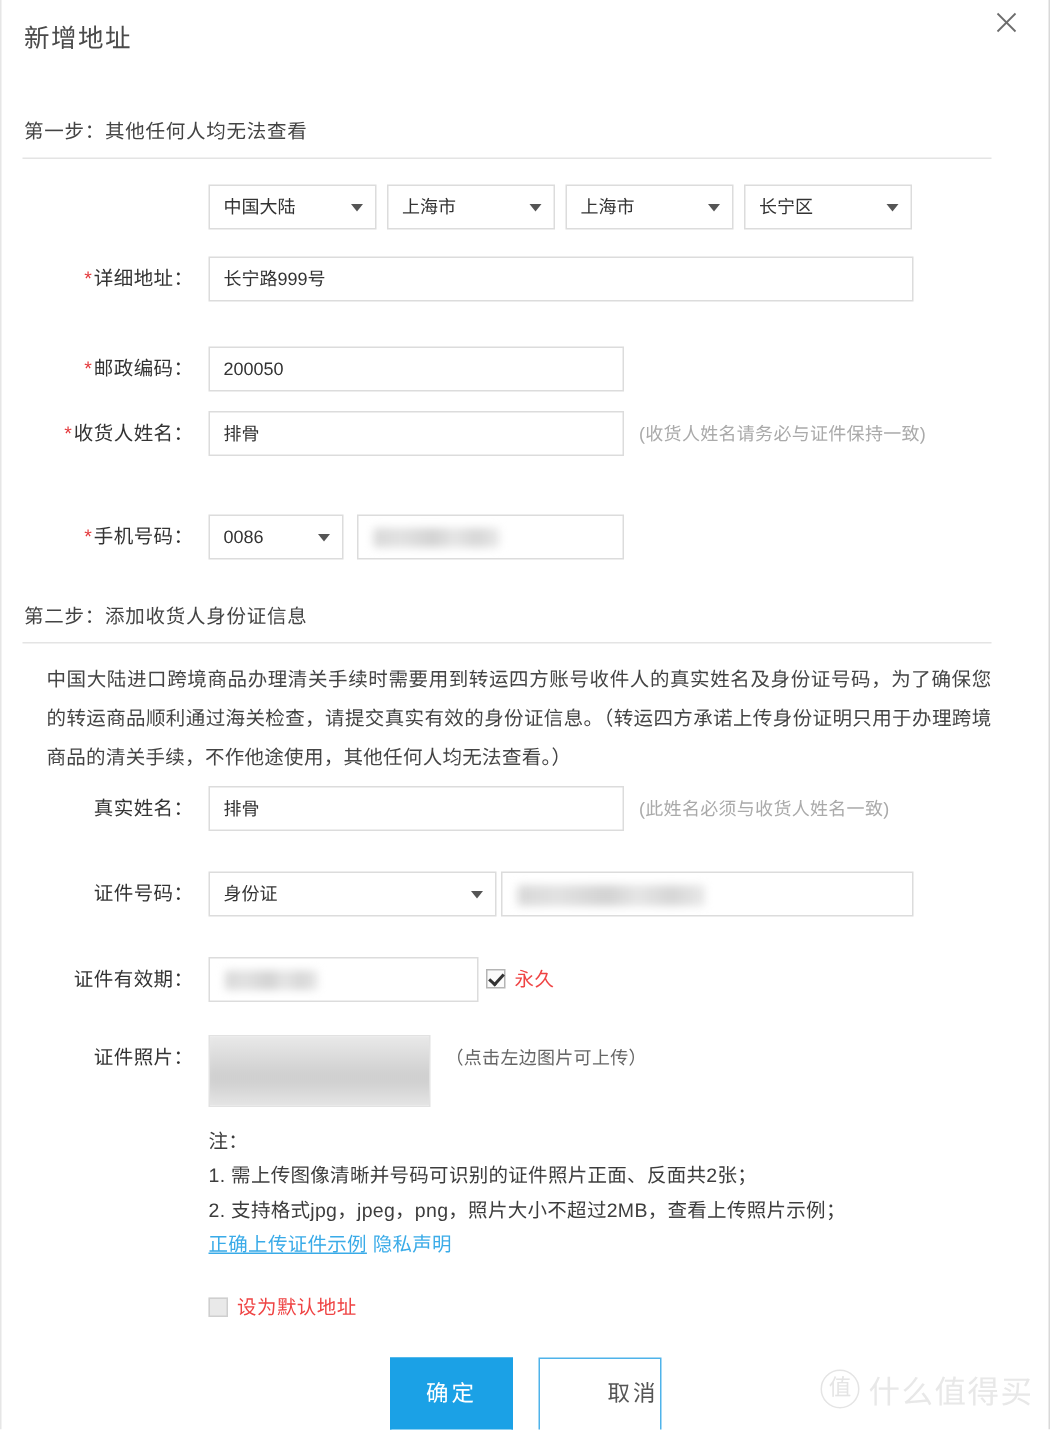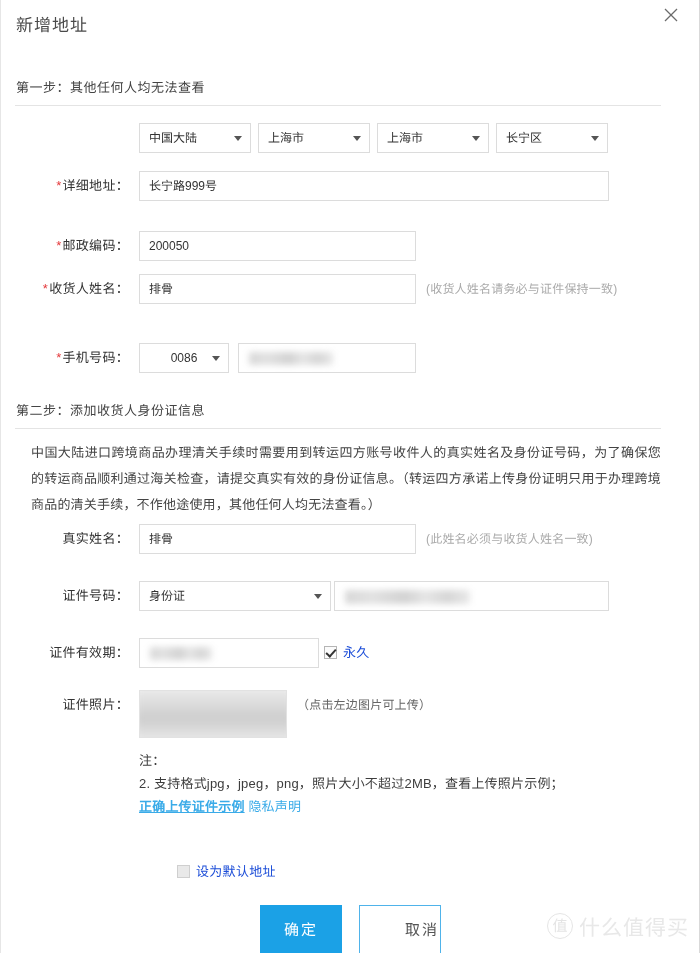--- a/index.html
+++ b/index.html
@@ -181,21 +181,21 @@
     font-size: 13px;
     color: #3d3d3d;
     line-height: 23px;
     letter-spacing: .2px;
   }
   .link {
     color: #3aabe8;
     cursor: pointer;
     text-decoration: none;
   }
-  .link.u { text-decoration: underline; font-weight: bold; }
+  .link.u { text-decoration: underline; }
 
   
   .cb {
     position: relative;
     display: inline-block;
     width: 13px;
     height: 13px;
     border: 1px solid #b5b5b5;
     background: #fbfbfb;
     vertical-align: -2px;
@@ -209,21 +209,21 @@
     width: 4px;
     height: 8px;
     border: solid #333;
     border-width: 0 2px 2px 0;
     transform: rotate(42deg);
   }
   .cb.grey { background: #e9e9e9; border-color: #cfcfcf; }
   .cb-row {
     position: absolute;
     font-size: 13px;
-    color: #1d4ed8;
+    color: #ef4444;
     line-height: 16px;
     white-space: nowrap;
     cursor: pointer;
   }
   .cb-row span.txt { margin-left: 6px; letter-spacing: .3px; }
 
   
   .btn {
     position: absolute;
     height: 50px;
@@ -321,21 +321,21 @@
   </div>
 
   <div class="row" style="top:274px;">
     <div class="lbl"><span class="req">*</span><span>收货人姓名：</span></div>
     <div class="field" style="left:138px; width:277px;">排骨</div>
     <div class="hint" style="left:425px;">(收货人姓名请务必与证件保持一致)</div>
   </div>
 
   <div class="row" style="top:343px;">
     <div class="lbl"><span class="req">*</span><span>手机号码：</span></div>
-    <div class="select" style="left:138px; width:90px;text-align:center;">
+    <div class="select" style="left:138px; width:90px;">
       <span>0086</span>
       <i class="caret"></i>
     </div>
     <div class="field" style="left:237px; width:178px;">
       <span class="blur" style="left:10px; top:8px; width:84px; height:13px;"></span>
     </div>
   </div>
 
   <div class="step-head" style="top:400px;">第二步：添加收货人身份证信息</div>
   <div class="hr" style="top:428px;"></div>
@@ -372,28 +372,29 @@
   <div class="row" style="top:690px; height:48px;padding-left:20px;">
     <div class="lbl">证件照片：</div>
     <div class="photo-box" style="left:138px; top:0px; width:148px; height:48px;">
       <span class="photo-blur"></span>
     </div>
     <div class="hint" style="left:296px; color:#666;">（点击左边图片可上传）</div>
   </div>
 
   <div class="notes" style="top:749px;">
     <div>注：</div>
+    <div>1. 需上传图像清晰并号码可识别的证件照片正面、反面共2张；</div>
     <div>2. 支持格式jpg，jpeg，png，照片大小不超过2MB，查看上传照片示例；</div>
     <div>
       <span class="link u">正确上传证件示例</span>
       <span class="link">隐私声明</span>
     </div>
   </div>
 
-  <div class="cb-row" style="left:138px; top:864px;margin-left:38px;">
+  <div class="cb-row" style="left:138px; top:864px;">
     <span class="cb grey"></span><span class="txt">设为默认地址</span>
   </div>
 
   <button class="btn btn-primary" style="left:259px; top:905px; width:82px;">确定</button>
   <button class="btn btn-default" style="left:358px; top:905px; width:82px;padding-left:44px;">取消</button>
 
   <div class="watermark">
     <div class="wm-circle">值</div>
     <div class="wm-text">什么值得买</div>
   </div>

